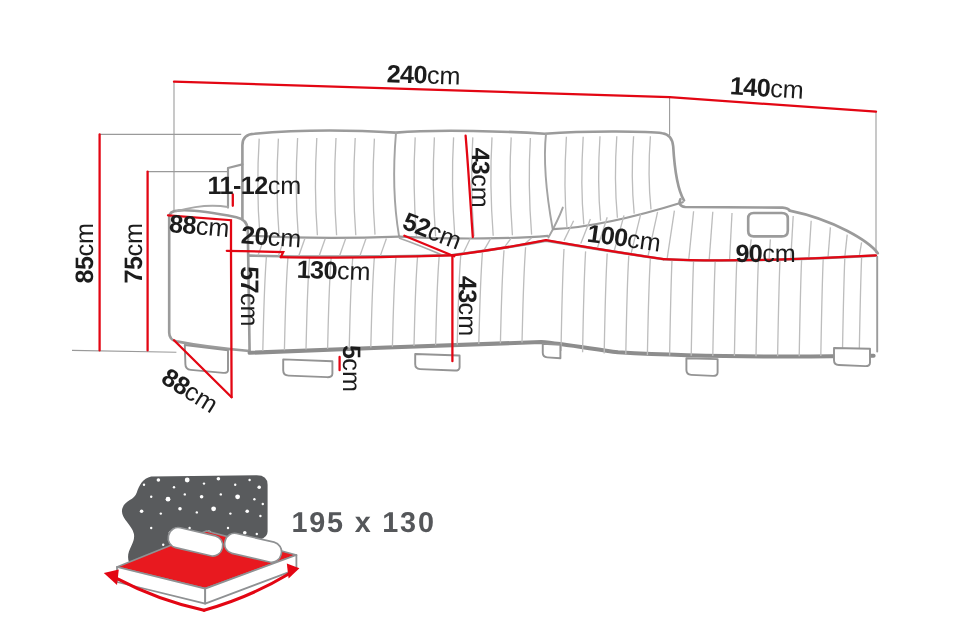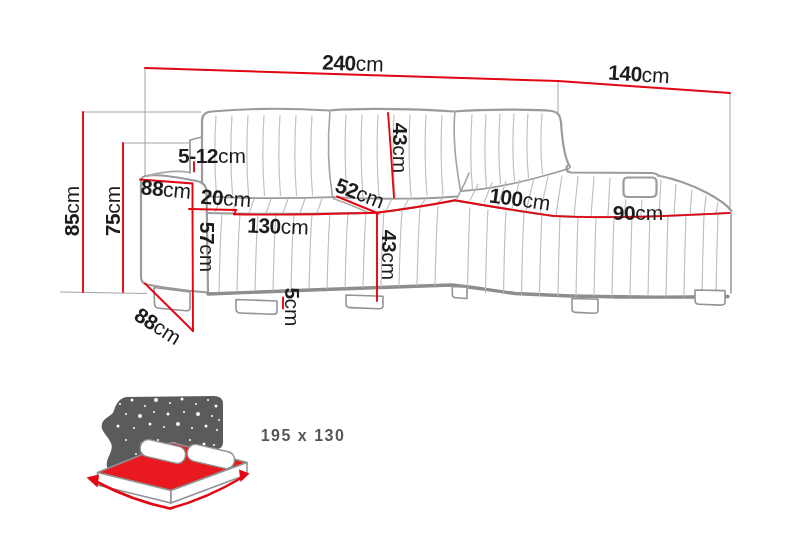--- a/index.html
+++ b/index.html
@@ -11,21 +11,21 @@
   .dim{
     position:absolute;white-space:nowrap;color:#1c1c1c;font-size:21px;line-height:1;
     transform:translate(-50%,-50%);
   }
   .dim .n{font-weight:bold;letter-spacing:-0.5px;}
   .dim .u{font-weight:normal;letter-spacing:0;}
   .rm90{transform:translate(-50%,-50%) rotate(-90deg);}
   .rp90{transform:translate(-50%,-50%) rotate(90deg);}
   .bed-label{
     position:absolute;transform:translate(-50%,-50%);white-space:nowrap;
-    font-size:16px;font-weight:bold;color:#55575a;letter-spacing:1.5px;
+    font-size:24px;font-weight:bold;color:#55575a;letter-spacing:1.5px;
   }
 </style>
 </head>
 <body>
 
 <div id="stage">
 
   <svg id="drawing" width="800" height="533" viewBox="0 0 800 533">
 
     <g stroke="#9a9a9a" stroke-width="0.9" fill="none">
@@ -259,21 +259,21 @@
   <div class="dim" style="left:639px;top:74px;transform:translate(-50%,-50%) rotate(3.5deg);">
     <span class="n">140</span><span class="u">cm</span>
   </div>
   <div class="dim rm90" style="left:71px;top:211px;">
     <span class="n">85</span><span class="u">cm</span>
   </div>
   <div class="dim rm90" style="left:112px;top:211px;">
     <span class="n">75</span><span class="u">cm</span>
   </div>
   <div class="dim" style="left:212px;top:155px;">
-    <span class="n">5-12</span><span class="u">cm</span>
+    <span class="n">11-12</span><span class="u">cm</span>
   </div>
   <div class="dim" style="left:166px;top:189px;transform:translate(-50%,-50%) rotate(5deg);">
     <span class="n">88</span><span class="u">cm</span>
   </div>
   <div class="dim" style="left:226px;top:198px;transform:translate(-50%,-50%) rotate(4deg);">
     <span class="n">20</span><span class="u">cm</span>
   </div>
   <div class="dim rp90" style="left:207px;top:247px;">
     <span class="n">57</span><span class="u">cm</span>
   </div>

